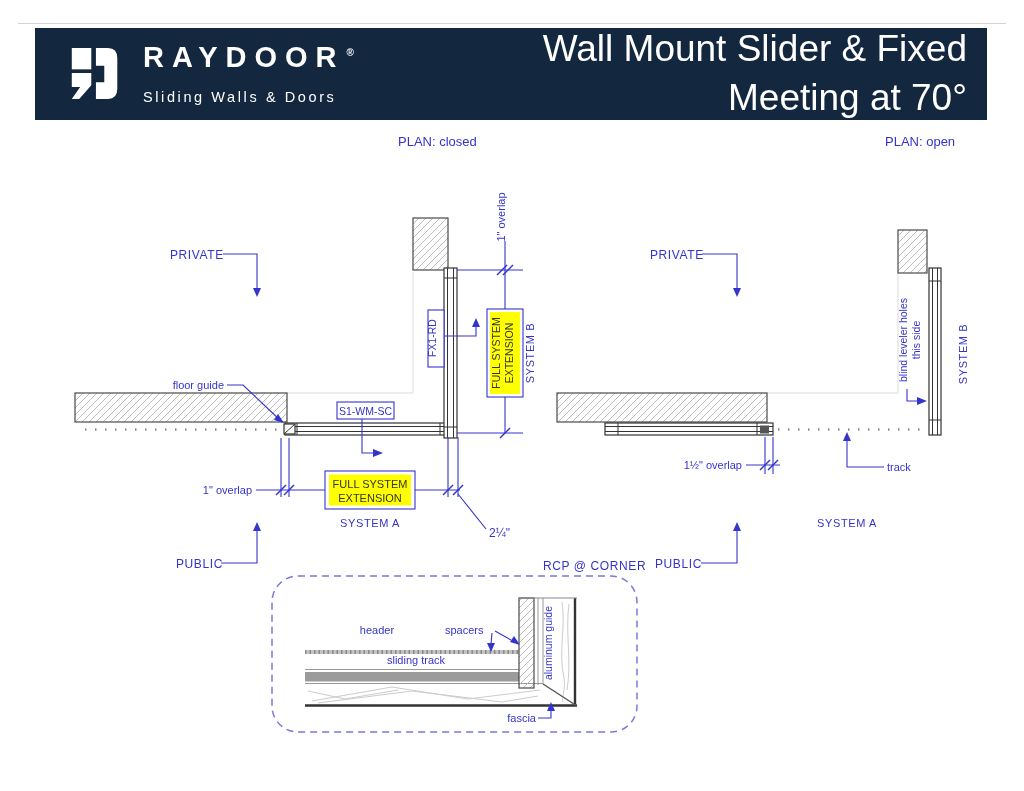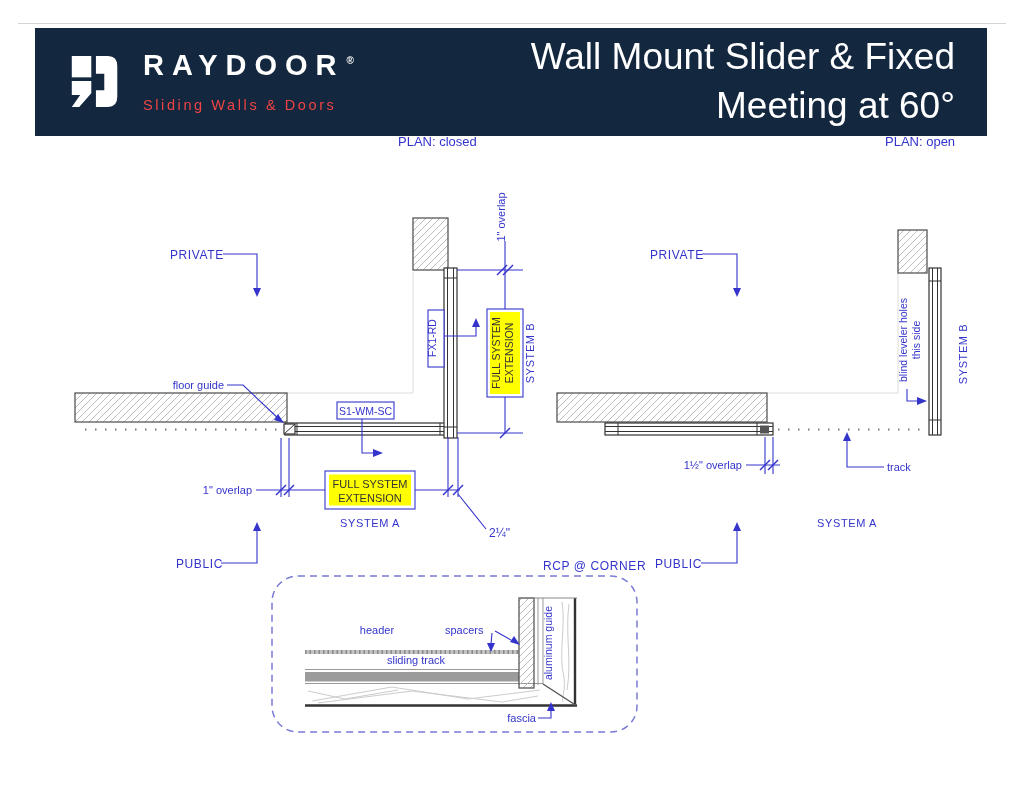--- a/index.html
+++ b/index.html
@@ -1,26 +1,26 @@
 <!DOCTYPE html>
 <html><head>
 <meta charset="utf-8">
 <style>
   html,body{margin:0;padding:0;background:#fff;}
   body{width:1024px;height:791px;position:relative;overflow:hidden;
        font-family:"Liberation Sans",sans-serif;}
   .toprule{position:absolute;left:18px;top:23px;width:988px;height:1px;background:#d4d4d4;}
-  .topbar{position:absolute;left:35px;top:28px;width:952px;height:108px;background:#13273f;
+  .topbar{position:absolute;left:35px;top:28px;width:952px;height:92px;background:#13273f;
           display:flex;align-items:center;justify-content:space-between;
-          padding:0 32px 0 34px;box-sizing:border-box;color:#fff;}
+          padding:0 20px 0 34px;box-sizing:border-box;color:#fff;}
   .logo{display:flex;align-items:center;}
   .logomark{margin-right:22px;display:block;}
   .brand{font-size:29px;font-weight:bold;letter-spacing:8px;line-height:1;}
   .reg{font-size:10px;vertical-align:super;letter-spacing:0;margin-left:2px;}
-  .tagline{font-size:14.5px;letter-spacing:2.6px;margin-top:17px;color:#ef4444;}
+  .tagline{font-size:14.5px;letter-spacing:2.6px;margin-top:17px;color:#ffffff;}
   .title{text-align:right;font-size:37px;line-height:1.32;font-weight:normal;}
   svg text{font-family:"Liberation Sans",sans-serif;}
   .t-blue{fill:#3434cc;}
   .t-dark{fill:#333;}
   .f11{font-size:11px;}
   .f12{font-size:12px;}
   .f13{font-size:13px;}
   .f105{font-size:10.5px;}
   .ls{letter-spacing:.6px;}
   .dim{stroke:#3434cc;stroke-width:1.1;fill:none;}
@@ -49,21 +49,21 @@
       <path d="M29,2 h13 q10,0 10,11 v33 q0,11 -10,11 h-13 v-18 h9 v-18 h-9 z" fill="#fff"></path>
       <path d="M3,29 h21 v13 l-13,15 h-8 l9,-13 h-9 z" fill="#fff"></path>
     </svg>
     <div class="logotext">
       <div class="brand"><span>RAYDOOR</span><span class="reg">®</span></div>
       <div class="tagline">Sliding Walls &amp; Doors</div>
     </div>
   </div>
   <div class="title">
     <div>Wall Mount Slider &amp; Fixed</div>
-    <div>Meeting at 60°</div>
+    <div>Meeting at 70°</div>
   </div>
 </div>
 
 <svg width="1024" height="791" viewBox="0 0 1024 791" style="position:absolute;left:0;top:0;">
   <defs>
     <pattern id="hatch" width="7" height="7" patternUnits="userSpaceOnUse">
       <path d="M-1,1 l2,-2 M0,7 l7,-7 M6,8 l2,-2" stroke="#bcbcbc" stroke-width="1"></path>
     </pattern>
   </defs>
 

